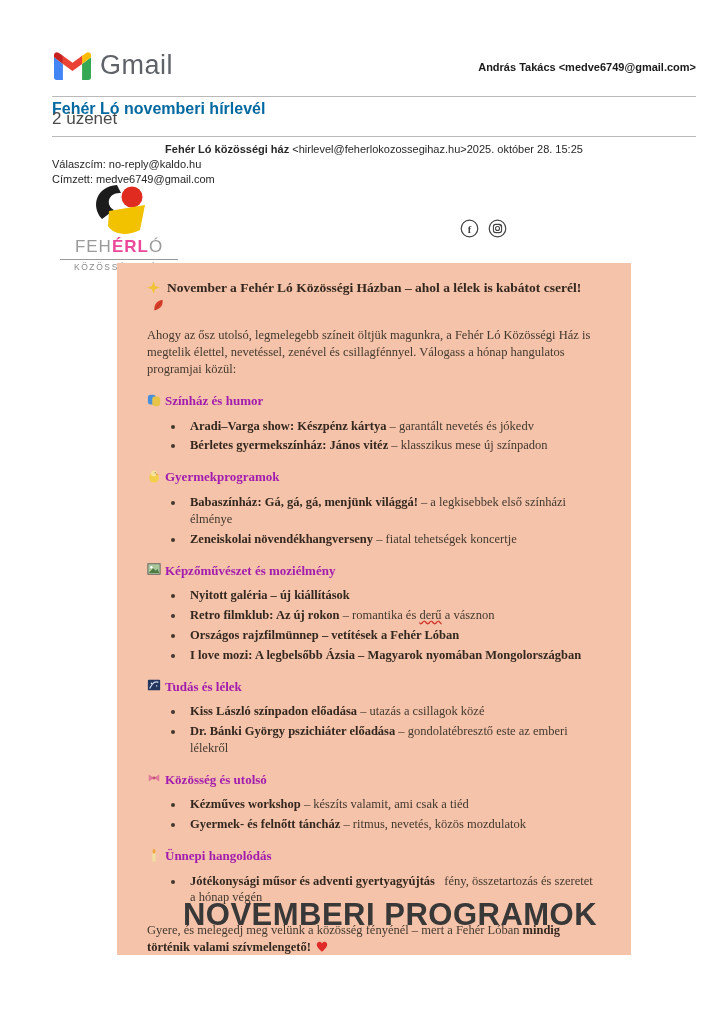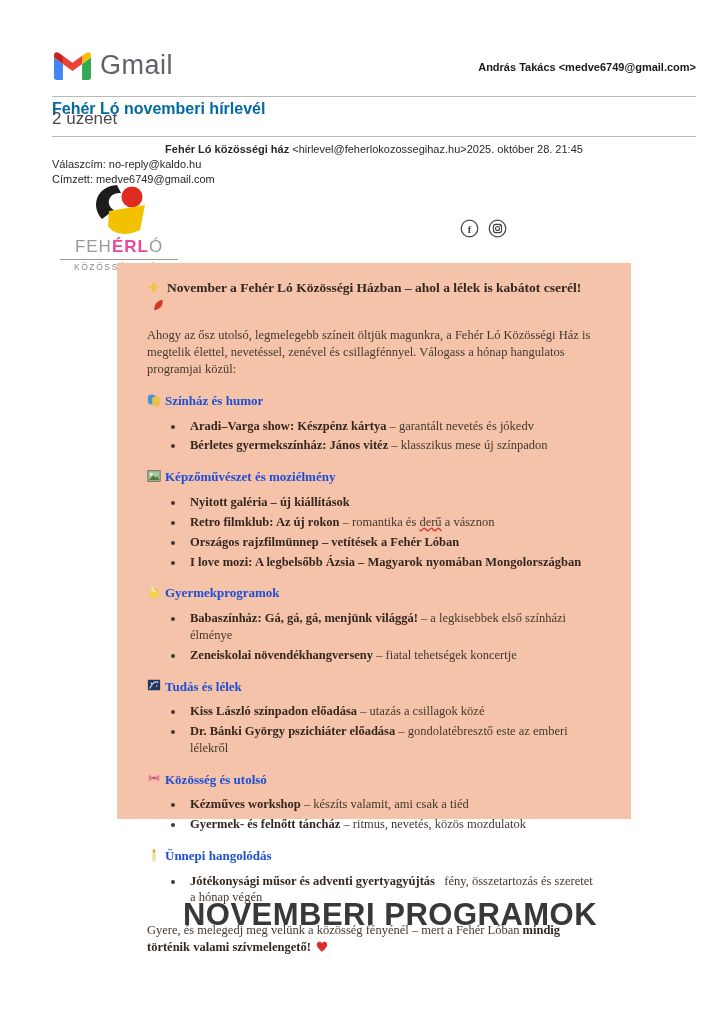--- a/index.html
+++ b/index.html
@@ -28,30 +28,30 @@
   .org-name { font-size:17px; letter-spacing:1px; color:#9a9a9a; margin-top:1px; }
   .org-name .mid { font-weight:bold; color:#ec4899; }
   .org-sub { border-top:1px solid #999; margin-top:2px; padding-top:2px;
              font-size:8.5px; letter-spacing:1.6px; color:#8a8a8a; }
 
   .social { position:absolute; top:219px; left:448px; display:flex; gap:9px; }
   .social span { display:inline-block; cursor:pointer; }
   .social svg { width:19px; height:19px; display:block; }
 
   
-  .newsletter-box { position:absolute; top:263px; left:105px; width:514px; height:556px;
+  .newsletter-box { position:absolute; top:263px; left:105px; width:514px; height:692px;
                     box-sizing:border-box; padding:16px 30px;
                     font-family:"Liberation Serif", serif; font-size:12.5px;
                     color:#43382f; line-height:1.35; }
   .icon svg { width:13px; height:13px; vertical-align:-1.5px; }
   .nl-title { font-weight:bold; font-size:13.5px; color:#33271f; }
   .nl-title .icon { margin:0 5px; }
   .nl-title .icon:first-child { margin-left:0; margin-right:7px; }
   .nl-intro { margin:12px 0 0 0; }
-  .section-head { margin-top:14px; font-weight:bold; font-size:13px; color:#1d4ed8; }
+  .section-head { margin-top:14px; font-weight:bold; font-size:13px; color:#a21caf; }
   .section-head .icon svg { width:14px; height:14px; margin-right:4px; }
   ul.program-list { margin:8px 0 0 0; padding:0 0 0 38px; }
   ul.program-list li { margin:0 0 3px 0; padding-left:5px; }
   ul.program-list b { color:#33271f; }
   .squiggle { text-decoration:underline; text-decoration-style:wavy; text-decoration-color:#d03225; }
   .nl-outro { margin:16px 0 0 0; }
   .nl-outro .b { font-weight:bold; color:#33271f; }
   .nl-outro .icon { margin-left:4px; }
   .nl-outro .icon svg { width:14px; height:14px; vertical-align:-2px; }
 
@@ -81,21 +81,21 @@
   <div class="subject">Fehér Ló novemberi hírlevél</div>
   <div class="msg-count">2 üzenet</div>
   <div class="rule r2"></div>
 
   <div class="meta">
     <div class="meta-row1">
       <div>
         <span class="sender-name">Fehér Ló közösségi ház</span>
         <span>&lt;hirlevel@feherlokozossegihaz.hu&gt;</span>
       </div>
-      <div>2025. október 28. 21:45</div>
+      <div>2025. október 28. 15:25</div>
     </div>
     <div>Válaszcím: no-reply@kaldo.hu</div>
     <div>Címzett: medve6749@gmail.com</div>
   </div>
 
   <div class="org-logo">
     <svg viewBox="0 0 68 52">
       <path d="M32 1 C12 2 5 22 17 35 L29 26 C20 21 23 8 36 9 Z" fill="#1c1c1c"></path>
       <circle cx="47" cy="13" r="10.5" fill="#e02b20"></circle>
       <path d="M24 27 L60 21 L55 46 C41 53 28 50 23 42 Z" fill="#f2c200"></path>
@@ -138,45 +138,45 @@
                 <rect x="1" y="2" width="9" height="11" rx="3" fill="#4a90d9"></rect>
                 <rect x="6" y="4" width="9" height="11" rx="3" fill="#e8c34a"></rect>
               </svg></span><span>Színház és humor</span></div>
           <ul class="program-list">
             <li><b>Aradi–Varga show: Készpénz kártya</b> – garantált nevetés és jókedv</li>
             <li><b>Bérletes gyermekszínház: János vitéz</b> – klasszikus mese új színpadon</li>
           </ul>
         </div>
         <div>
           <div class="section-head"><span class="icon"><svg viewBox="0 0 16 16">
-                <rect x="1" y="2" width="14" height="12" fill="#aac79b" stroke="#5a5a5a" stroke-width="1"></rect>
-                <circle cx="5" cy="6" r="1.4" fill="#fff"></circle>
-                <path d="M2 12.5 L7 7 L10 10 L12 8 L14 12.5 Z" fill="#4e7a43"></path>
-              </svg></span><span>Képzőművészet és moziélmény</span></div>
-          <ul class="program-list">
-            <li><b>Nyitott galéria – új kiállítások</b></li>
-            <li><b>Retro filmklub: Az új rokon</b> – romantika és <span class="squiggle">derű</span> a vásznon</li>
-            <li><b>Országos rajzfilmünnep – vetítések a Fehér Lóban</b></li>
-            <li><b>I love mozi: A legbelsőbb Ázsia – Magyarok nyomában Mongolországban</b></li>
-          </ul>
-        </div>
-        <div>
-          <div class="section-head"><span class="icon"><svg viewBox="0 0 16 16">
                 <ellipse cx="8" cy="10" rx="5.5" ry="5.5" fill="#f3cf4a"></ellipse>
                 <circle cx="8" cy="5" r="3.4" fill="#f8e39a"></circle>
                 <polygon points="10.5,5 13,6 10.5,7" fill="#e8903a"></polygon>
                 <circle cx="9.3" cy="4.3" r="0.6" fill="#333"></circle>
               </svg></span><span>Gyermekprogramok</span></div>
           <ul class="program-list">
             <li><b>Babaszínház: Gá, gá, gá, menjünk világgá!</b> – a legkisebbek első színházi élménye</li>
             <li><b>Zeneiskolai növendékhangverseny</b> – fiatal tehetségek koncertje</li>
           </ul>
         </div>
         <div>
           <div class="section-head"><span class="icon"><svg viewBox="0 0 16 16">
+                <rect x="1" y="2" width="14" height="12" fill="#aac79b" stroke="#5a5a5a" stroke-width="1"></rect>
+                <circle cx="5" cy="6" r="1.4" fill="#fff"></circle>
+                <path d="M2 12.5 L7 7 L10 10 L12 8 L14 12.5 Z" fill="#4e7a43"></path>
+              </svg></span><span>Képzőművészet és moziélmény</span></div>
+          <ul class="program-list">
+            <li><b>Nyitott galéria – új kiállítások</b></li>
+            <li><b>Retro filmklub: Az új rokon</b> – romantika és <span class="squiggle">derű</span> a vásznon</li>
+            <li><b>Országos rajzfilmünnep – vetítések a Fehér Lóban</b></li>
+            <li><b>I love mozi: A legbelsőbb Ázsia – Magyarok nyomában Mongolországban</b></li>
+          </ul>
+        </div>
+        <div>
+          <div class="section-head"><span class="icon"><svg viewBox="0 0 16 16">
                 <rect x="1" y="2" width="14" height="12" rx="1" fill="#23365e"></rect>
                 <path d="M3 12 Q8 2 13 5" stroke="#cfd8ef" fill="none" stroke-width="1.4"></path>
                 <circle cx="5" cy="6" r="0.8" fill="#fff"></circle>
                 <circle cx="11" cy="9" r="0.8" fill="#fff"></circle>
               </svg></span><span>Tudás és lélek</span></div>
           <ul class="program-list">
             <li><b>Kiss László színpadon előadása</b> – utazás a csillagok közé</li>
             <li><b>Dr. Bánki György pszichiáter előadása</b> – gondolatébresztő este az emberi lélekről</li>
           </ul>
         </div>

